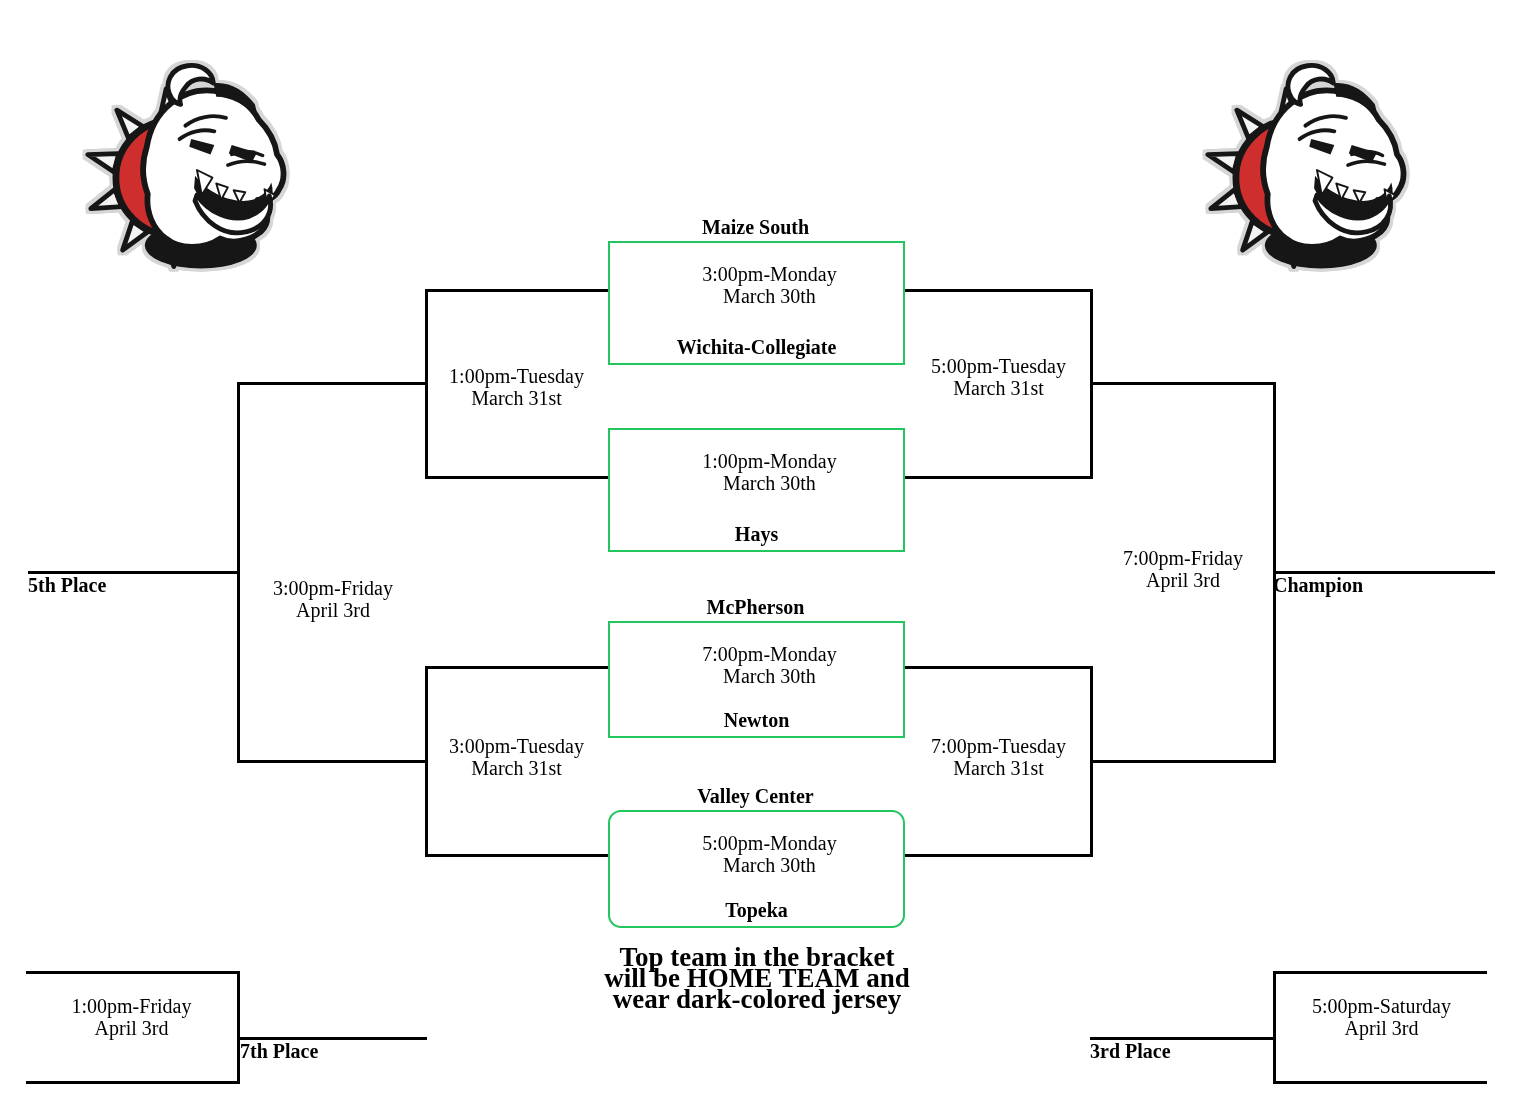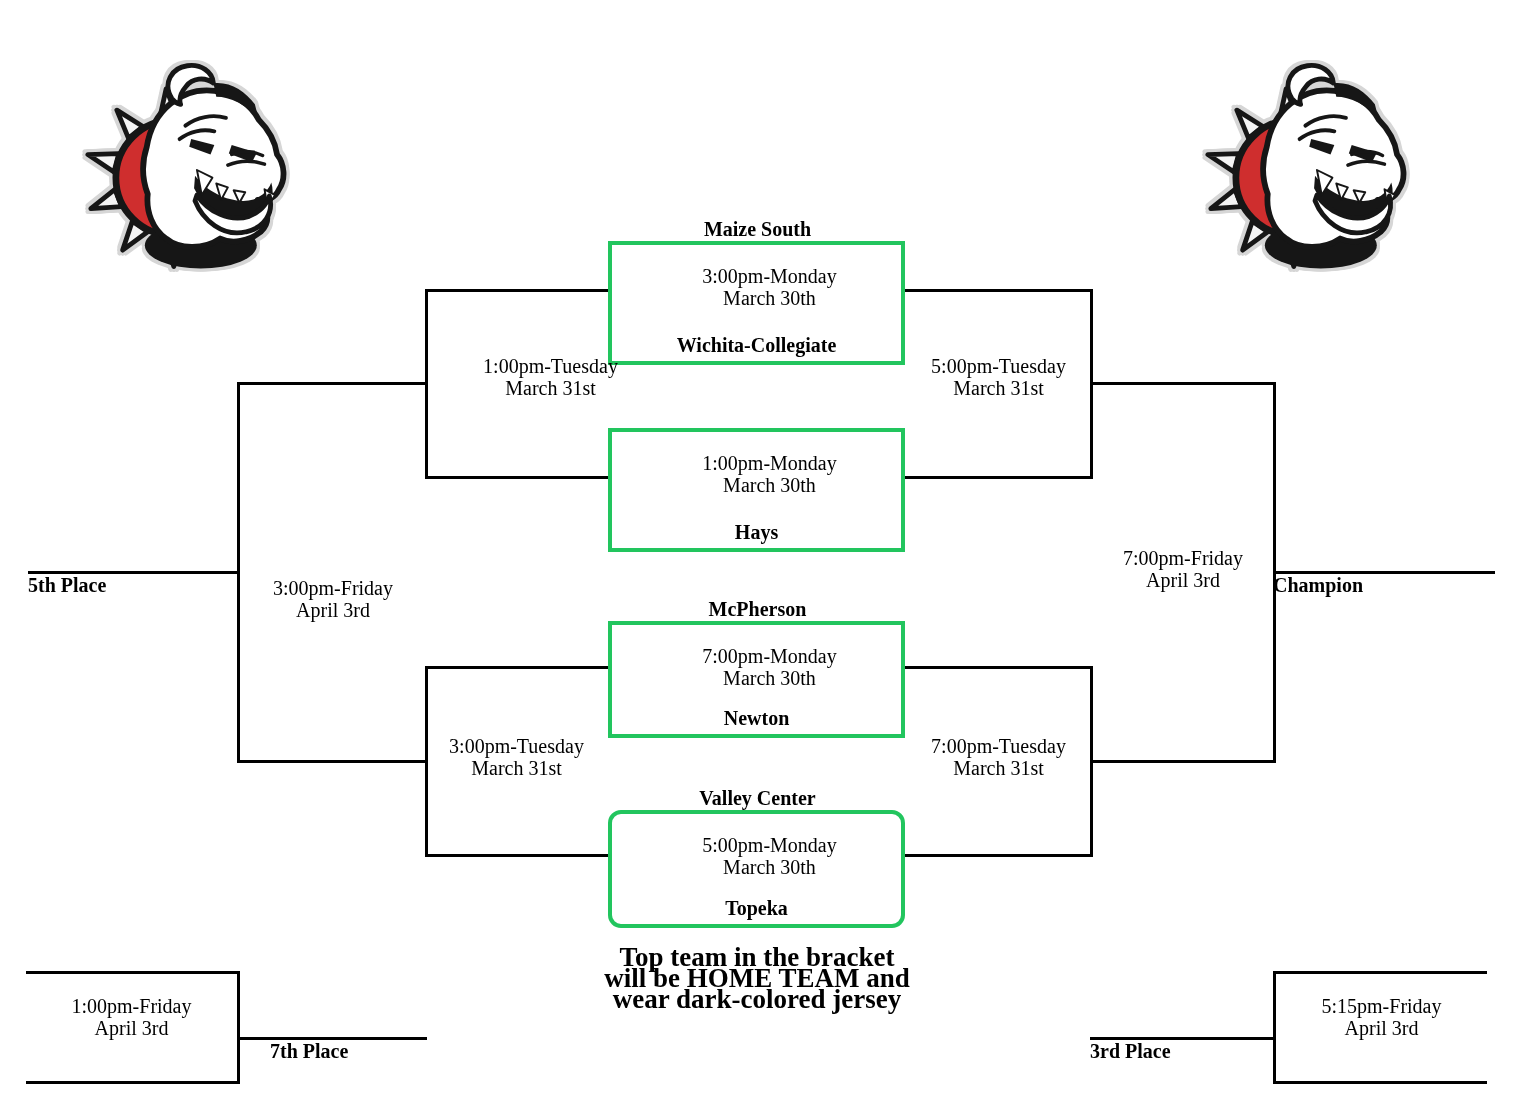--- a/index.html
+++ b/index.html
@@ -6,21 +6,21 @@
   #page{position:relative;width:1524px;height:1118px;background:#ffffff;overflow:hidden;
         font-family:"Liberation Serif","DejaVu Serif",serif;color:#000;}
   
   .hl{position:absolute;height:3px;background:#000;}
   .vl{position:absolute;width:3px;background:#000;}
   
   .title{position:absolute;left:362px;top:36px;width:790px;text-align:center;
          font-family:"Liberation Sans","DejaVu Sans",sans-serif;
          font-weight:bold;font-style:italic;font-size:22px;line-height:31px;}
   
-  .gbox{position:absolute;border:4px solid #22c55e;background:#fff;box-sizing:border-box;}
+  .gbox{position:absolute;border:2px solid #22c55e;background:#fff;box-sizing:border-box;}
   .team{font-weight:bold;font-size:20px;text-align:center;}
   .team.above{position:absolute;left:-3px;top:-27px;width:297px;}
   .team.inside{position:absolute;left:0;bottom:4px;width:100%;}
   .timeblk{position:absolute;left:0;top:20px;width:100%;text-align:center;
            font-size:20px;line-height:22px;margin-left:13px;}
   
   .tlabel{position:absolute;text-align:center;font-size:20px;line-height:22px;}
   .plabel{position:absolute;text-align:left;font-size:20px;font-weight:bold;}
   
   .note{position:absolute;left:600px;top:947px;width:314px;text-align:center;
@@ -175,21 +175,21 @@
 
   <div class="gbox" style="left:608px;top:810px;width:297px;height:118px;border-radius:13px;">
     <div class="team above">Valley Center</div>
     <div class="timeblk">
       <div>5:00pm-Monday</div>
       <div>March 30th</div>
     </div>
     <div class="team inside">Topeka</div>
   </div>
 
-  <div class="tlabel" style="left:425px;top:355px;width:183px;padding-left:34px;">
+  <div class="tlabel" style="left:425px;top:365px;width:183px;">
     <div>1:00pm-Tuesday</div>
     <div>March 31st</div>
   </div>
   <div class="tlabel" style="left:907px;top:355px;width:183px;text-align:center;">
     <div>5:00pm-Tuesday</div>
     <div>March 31st</div>
   </div>
   <div class="tlabel" style="left:425px;top:735px;width:183px;">
     <div>3:00pm-Tuesday</div>
     <div>March 31st</div>
@@ -208,24 +208,24 @@
   <div class="tlabel" style="left:1093px;top:547px;width:180px;">
     <div>7:00pm-Friday</div>
     <div>April 3rd</div>
   </div>
   <div class="plabel" style="left:1273px;top:574px;width:222px;">Champion</div>
 
   <div class="tlabel" style="left:26px;top:995px;width:211px;">
     <div>1:00pm-Friday</div>
     <div>April 3rd</div>
   </div>
-  <div class="plabel" style="left:240px;top:1040px;width:187px;padding-left:30px;">7th Place</div>
+  <div class="plabel" style="left:240px;top:1040px;width:187px;">7th Place</div>
 
   <div class="tlabel" style="left:1276px;top:995px;width:211px;">
-    <div>5:15pm-Friday</div>
+    <div>5:00pm-Saturday</div>
     <div>April 3rd</div>
   </div>
   <div class="plabel" style="left:1090px;top:1040px;width:183px;">3rd Place</div>
 
   <div class="note">
     <div>Top team in the bracket</div>
     <div>will be HOME TEAM and</div>
     <div>wear dark-colored jersey</div>
   </div>
 

